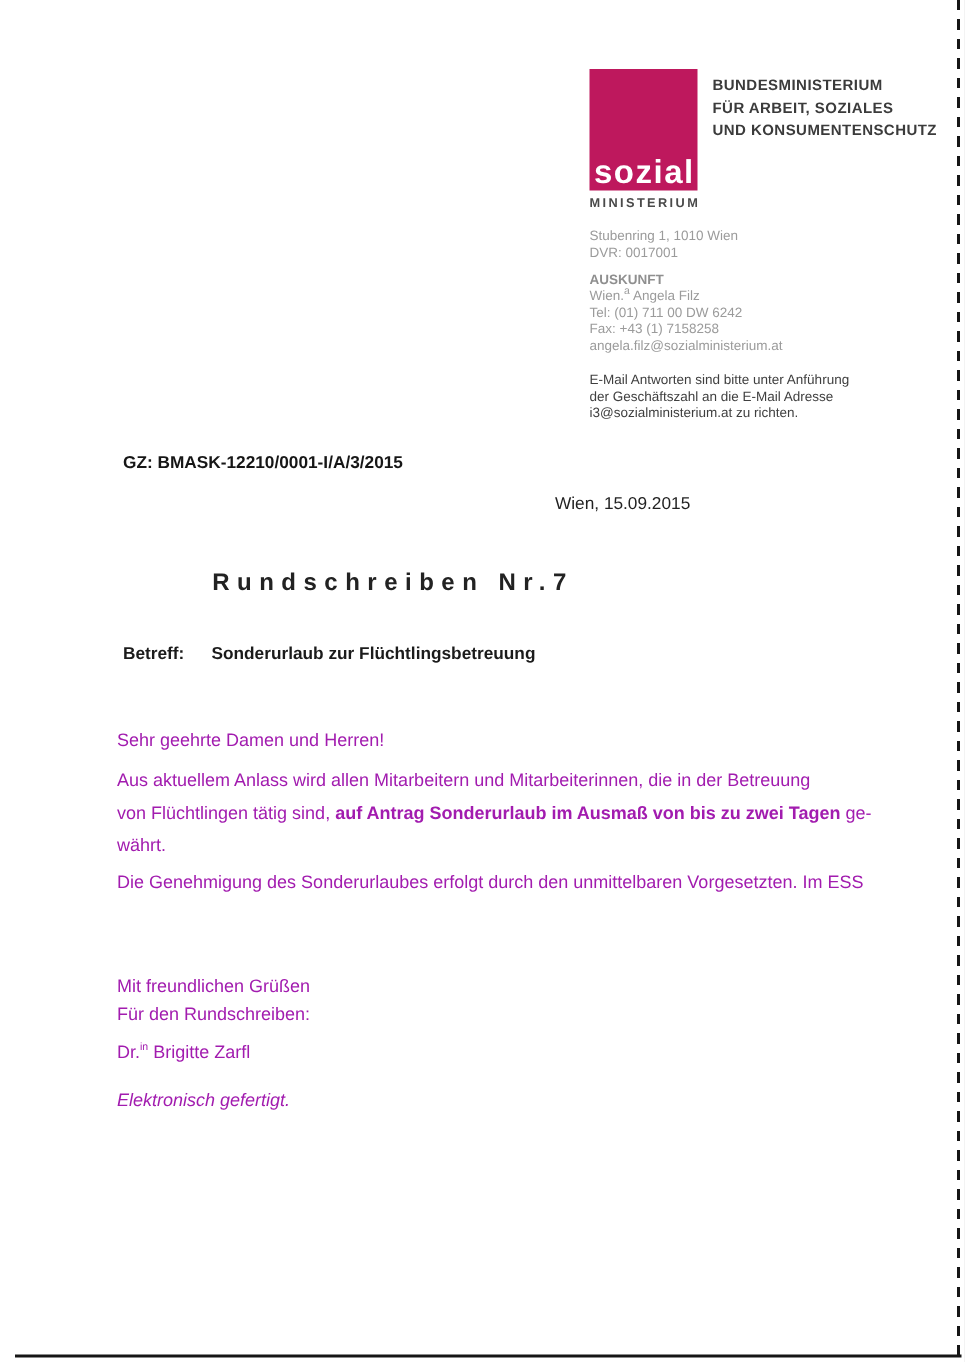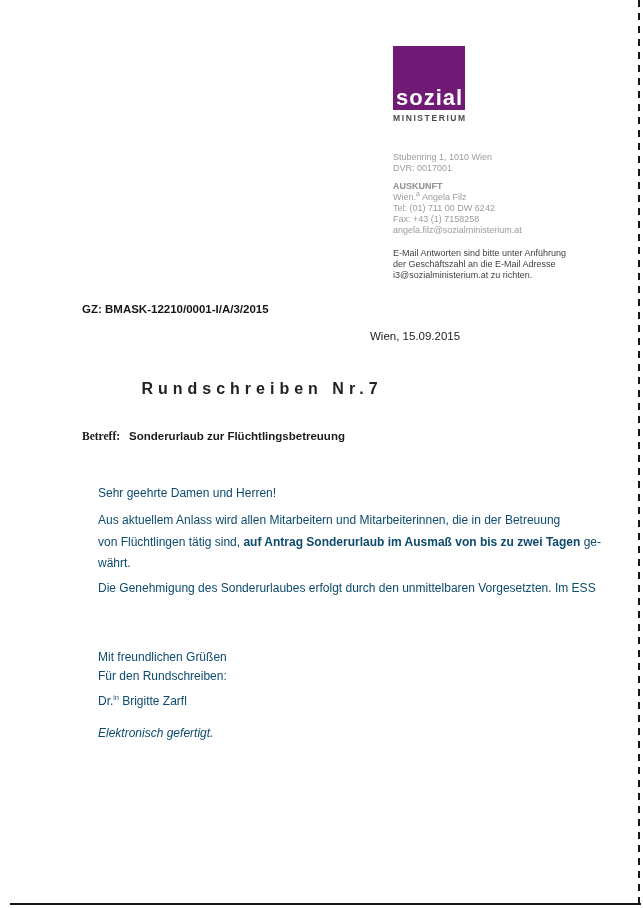--- a/index.html
+++ b/index.html
@@ -21,21 +21,21 @@
     background: repeating-linear-gradient(to bottom, #161616 0 7px, transparent 7px 13px);
   }
   .scan-edge-bottom {
     position: absolute; left: 10px; right: 2px; bottom: 3px; height: 2px;
     background: #161616;
   }
 
   
   .logo-area { left: 393px; top: 46px; }
   .logo-square {
-    width: 72px; height: 64px; background: #701a75; position: relative;
+    width: 72px; height: 81px; background: #be185d; position: relative;
   }
   .logo-word {
     position: absolute; bottom: 1px; left: 3px;
     color: #ffffff; font-weight: bold; font-size: 22px; letter-spacing: 1px;
     line-height: 1;
   }
   .logo-sub {
     margin-top: 3px; font-size: 8.5px; font-weight: bold;
     letter-spacing: 1.6px; color: #4a4a4a; white-space: nowrap;
   }
@@ -62,24 +62,24 @@
 
   
   .doc-title {
     left: 0; top: 380px; width: 524px; text-align: center;
     font-size: 16px; font-weight: bold; letter-spacing: 5px; color: #222;
     white-space: nowrap;
   }
 
   
   .subject { left: 82px; top: 430px; font-size: 11.5px; font-weight: bold; color: #1b1b1b; white-space: nowrap; }
-  .subject-label { display: inline-block; width: 47px; font-family: Liberation Serif, serif; }
+  .subject-label { display: inline-block; width: 59px; }
 
   
-  .bodyline { font-size: 12px; color: #0c4a6e; line-height: 21.5px; white-space: nowrap; margin-left: 20px; }
+  .bodyline { font-size: 12px; color: #a21caf; line-height: 21.5px; white-space: nowrap; }
   .salutation { left: 78px; top: 483px; }
   .para1 { left: 78px; top: 510px; }
   .para2 { left: 78px; top: 578px; }
   .closing { left: 78px; top: 648px; line-height: 18.5px; }
   .sig-name { left: 78px; top: 691px; }
   .signed-note { left: 78px; top: 723px; font-style: italic; }
   sup { font-size: 7px; vertical-align: super; line-height: 0; }
   b { font-weight: bold; }
 </style>
 </head>
@@ -90,20 +90,25 @@
   <div class="scan-edge-right"></div>
   <div class="scan-edge-bottom"></div>
 
   <div class="abs logo-area">
     <div class="logo-square">
       <span class="logo-word">sozial</span>
     </div>
     <div class="logo-sub">MINISTERIUM</div>
   </div>
 
+  <div class="abs ministry-name">
+    <div>BUNDESMINISTERIUM</div>
+    <div>FÜR ARBEIT, SOZIALES</div>
+    <div>UND KONSUMENTENSCHUTZ</div>
+  </div>
 
   <div class="abs address-block">
     <div>Stubenring 1, 1010 Wien</div>
     <div>DVR: 0017001</div>
     <div class="contact-heading">AUSKUNFT</div>
     <div><span>Wien.</span><sup>a</sup><span> Angela Filz</span></div>
     <div>Tel: (01) 711 00 DW 6242</div>
     <div>Fax: +43 (1) 7158258</div>
     <div>angela.filz@sozialministerium.at</div>
   </div>

